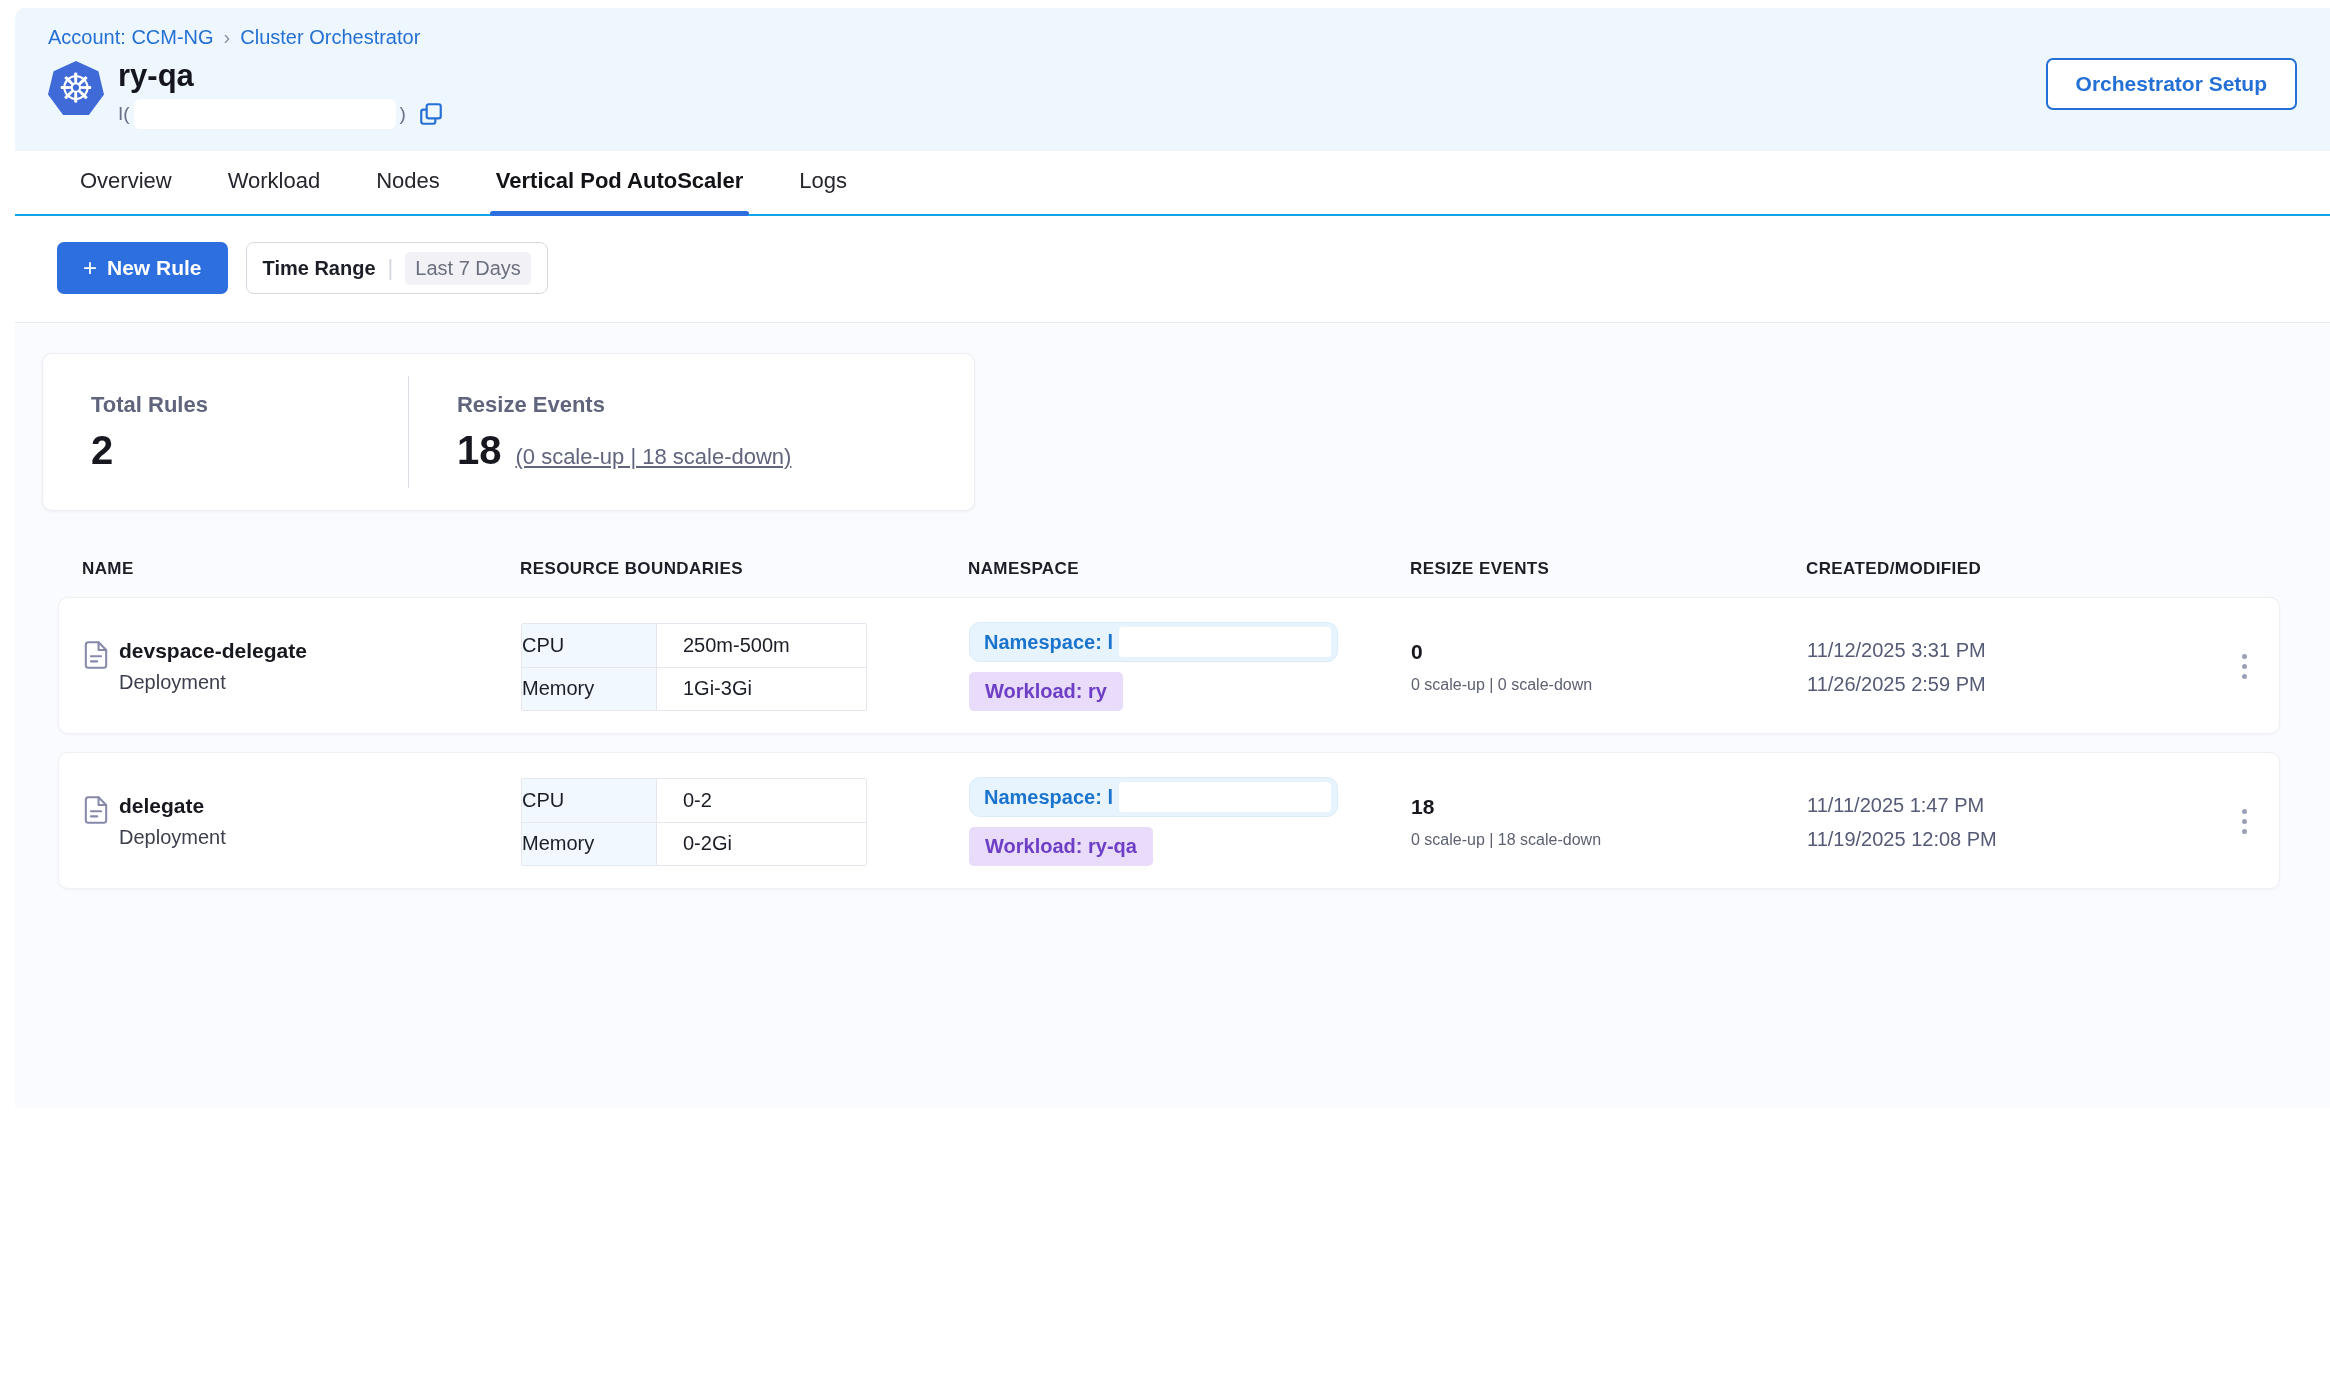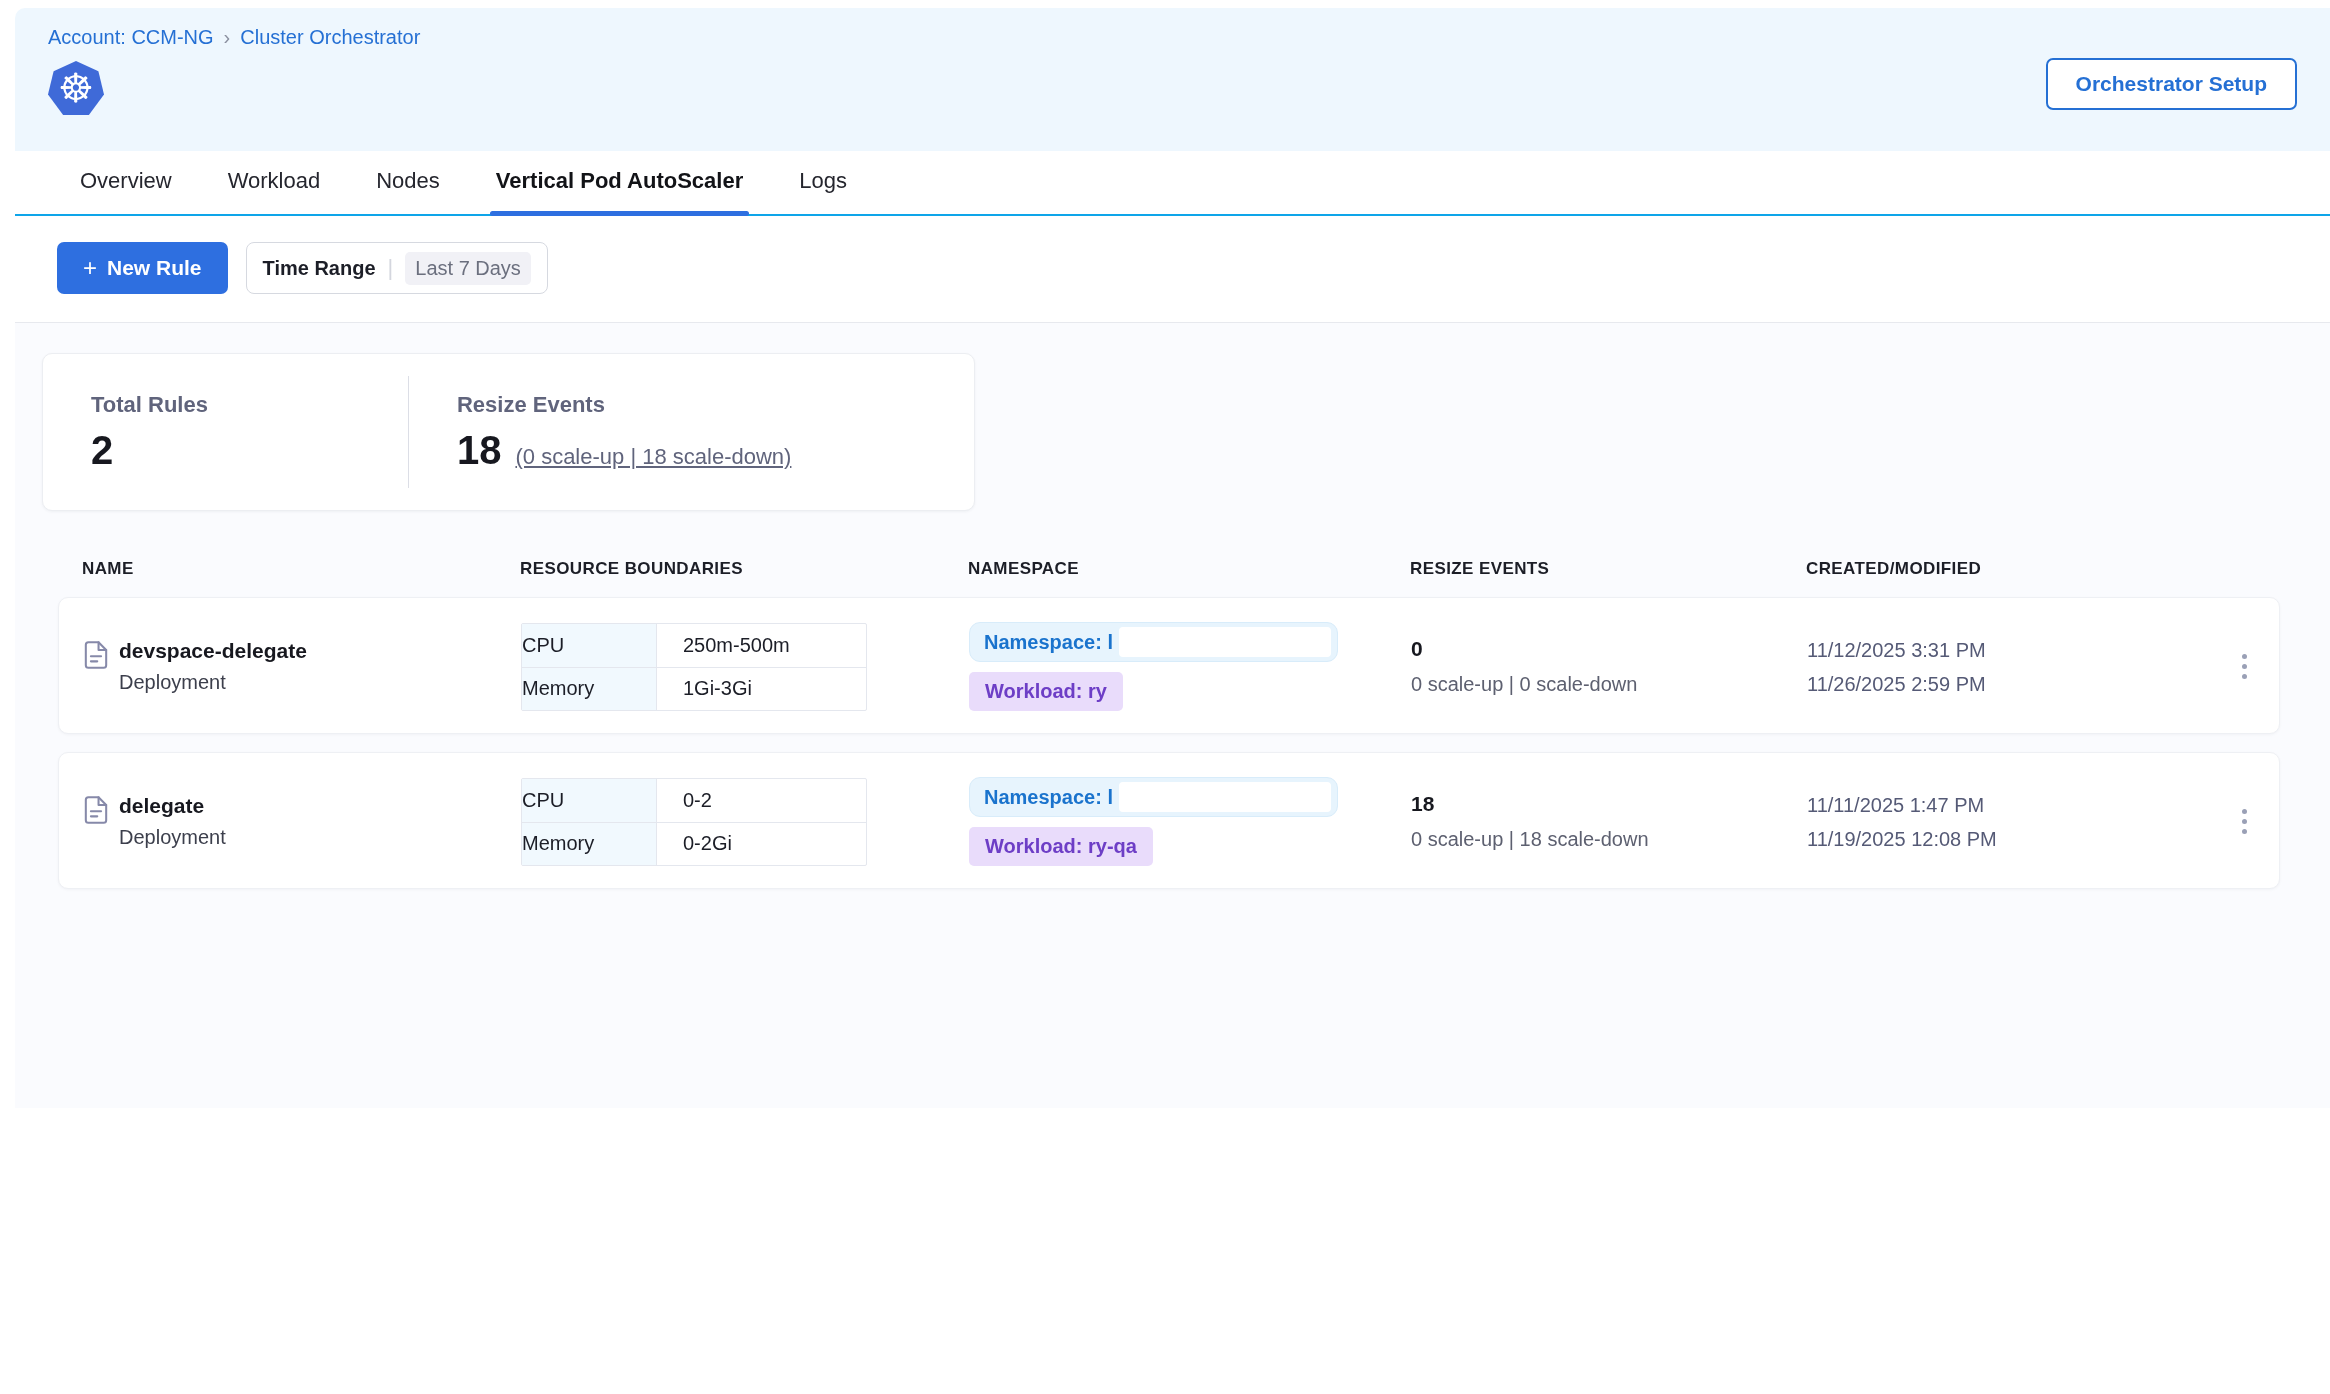--- a/index.html
+++ b/index.html
@@ -157,21 +157,21 @@
     font-size: 20px; font-weight: 600; color: #1a73cd;
   }
   .ns-redaction { width: 212px; height: 30px; background: #ffffff; border-radius: 4px; }
   .wl-badge {
     background: #e9dcfb; border-radius: 5px;
     padding: 8px 16px;
     font-size: 20px; font-weight: 600; color: #6d3ec6;
   }
 
   .events-cell .events-count { font-size: 21px; font-weight: bold; color: #17181f; }
-  .events-cell .events-detail { font-size: 20px; color: #5d6070; margin-top: 12px; }
+  .events-cell .events-detail { font-size: 16px; color: #5d6070; margin-top: 12px; }
 
   .dates-cell { font-size: 20px; color: #555a76; line-height: 34px; }
 
   .kebab {
     display: flex; flex-direction: column; align-items: center; gap: 5px;
     cursor: pointer; padding: 8px; justify-self: end;
   }
   .kebab .dot { width: 5px; height: 5px; border-radius: 50%; background: #9aa0b6; }
 </style>
 </head>
@@ -180,20 +180,34 @@
 <div class="panel">
 
   <div class="header">
     <div class="breadcrumb">
       <a>Account: CCM-NG</a>
       <span class="crumb-sep">›</span>
       <a>Cluster Orchestrator</a>
     </div>
     <div class="title-row">
       <div class="k8s-badge">☸</div>
+      <div class="title-texts">
+        <div class="page-title">ry-qa</div>
+        <div class="subtitle-row">
+          <span class="subtitle-prefix">I(</span>
+          <span class="redaction-box"></span>
+          <span class="subtitle-suffix">)</span>
+          <span class="copy-icon">
+            <svg width="26" height="26" viewBox="0 0 24 24" fill="none" stroke="#2570d4" stroke-width="2" stroke-linejoin="round">
+              <rect x="8" y="3" width="13" height="13" rx="2"></rect>
+              <path d="M16 16v3a2 2 0 0 1-2 2H5a2 2 0 0 1-2-2V10a2 2 0 0 1 2-2h3"></path>
+            </svg>
+          </span>
+        </div>
+      </div>
     </div>
     <button class="setup-button">Orchestrator Setup</button>
   </div>
 
   <div class="tabbar">
     <div class="tab"><span>Overview</span></div>
     <div class="tab"><span>Workload</span></div>
     <div class="tab"><span>Nodes</span></div>
     <div class="tab active"><span>Vertical Pod AutoScaler</span><span class="tab-underline"></span></div>
     <div class="tab"><span>Logs</span></div>

